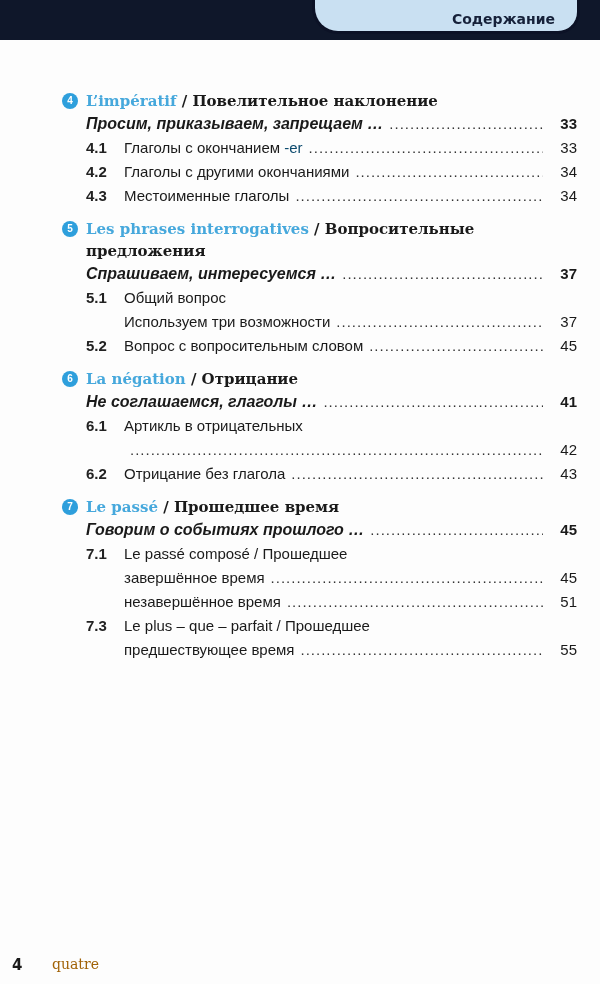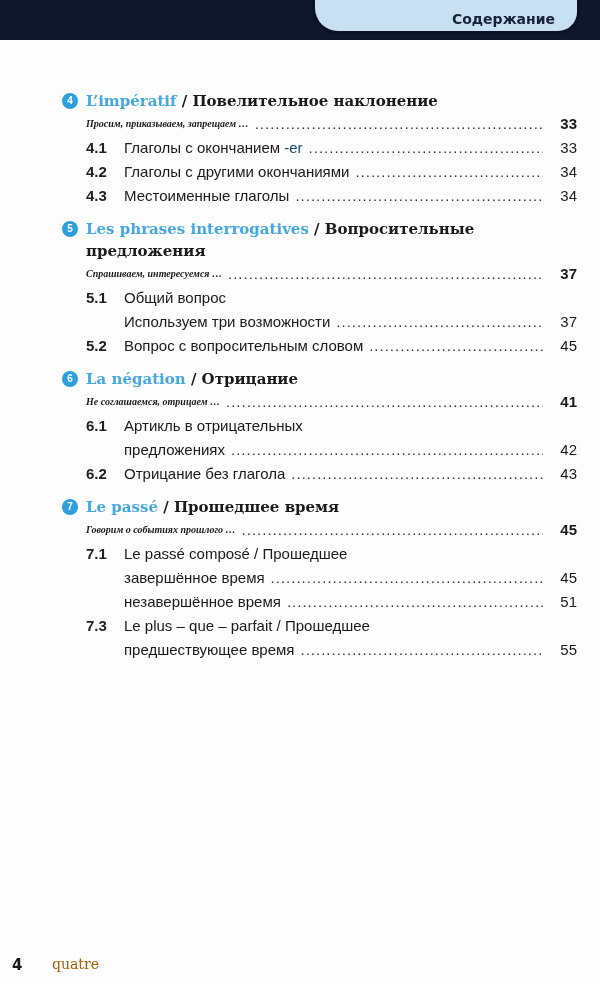--- a/index.html
+++ b/index.html
@@ -36,21 +36,21 @@
     font-size:10px; font-weight:bold; text-align:center; line-height:16px;
   }
   .fr { color:#46a8dc; }
   .row { display:flex; align-items:flex-end; font-size:15px; line-height:24px; }
   .row .num { width:38px; flex:none; font-weight:bold; color:#222; }
   .row .label { white-space:nowrap; }
   .row .dots { flex:1; overflow:hidden; white-space:nowrap; color:#333; margin:0 6px; letter-spacing:1px; }
   .row .dots::before { content:"......................................................................................................................"; }
   .row .page { width:28px; text-align:right; flex:none; }
   .intro { padding-left:24px; }
-  .intro .label { font-family:Liberation Serif, serif; font-style:italic; font-weight:bold; font-size:10px; }
+  .intro .label { font-family:Liberation Sans, sans-serif; font-style:italic; font-weight:bold; font-size:16px; }
   .intro .page { font-weight:bold; }
   .sub { padding-left:24px; }
   .cont { padding-left:62px;justify-content:flex-end; }
   .hl { color:#0c4a6e; }
   .footer-num { position:absolute; left:12px; top:956px; font-weight:bold; font-size:15px; font-family:"DejaVu Sans", sans-serif; }
   .footer-word { position:absolute; left:52px; top:956px; font-size:14px; color:#a16207; font-family:"DejaVu Serif", serif; }
 </style>
 </head>
 <body>
 
@@ -118,30 +118,29 @@
         <span class="page">45</span>
     </div>
   </div>
 
   <div class="chapter">
     <div class="chap-title">
       <span class="badge">6</span>
       <span class="fr">La négation</span><span> / Отрицание</span>
     </div>
     <div class="row intro">
-      <span class="label">Не соглашаемся, отрицаем …</span>
+      <span class="label">Не соглашаемся, глаголы …</span>
         <span class="dots"></span>
         <span class="page">41</span>
     </div>
     <div class="row sub">
       <span class="num">6.1</span>
         <span class="label">Артикль в отрицательных</span>
     </div>
     <div class="row cont">
-      <span class="label">предложениях</span>
         <span class="dots"></span>
         <span class="page">42</span>
     </div>
     <div class="row sub">
       <span class="num">6.2</span>
         <span class="label">Отрицание без глагола</span>
         <span class="dots"></span>
         <span class="page">43</span>
     </div>
   </div>

